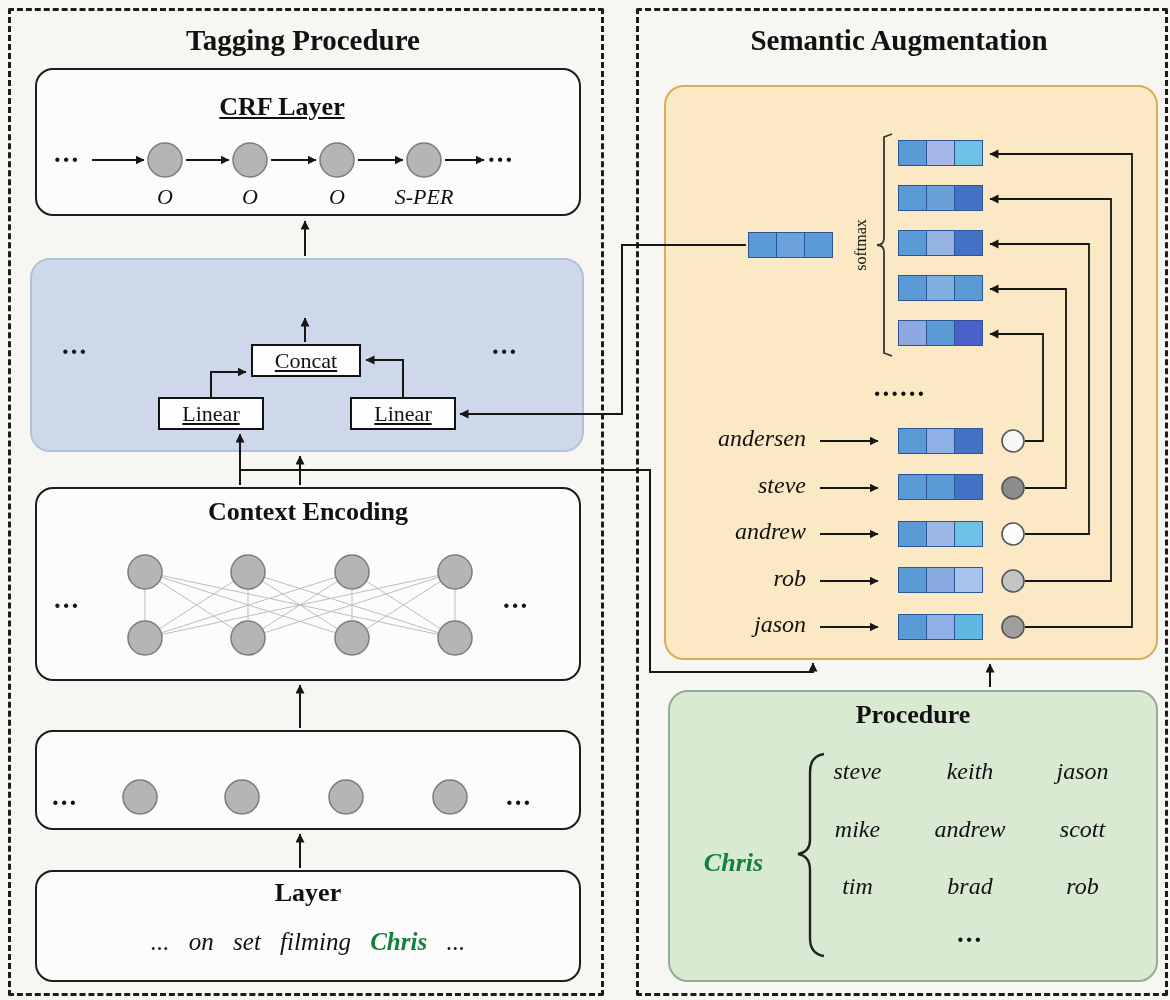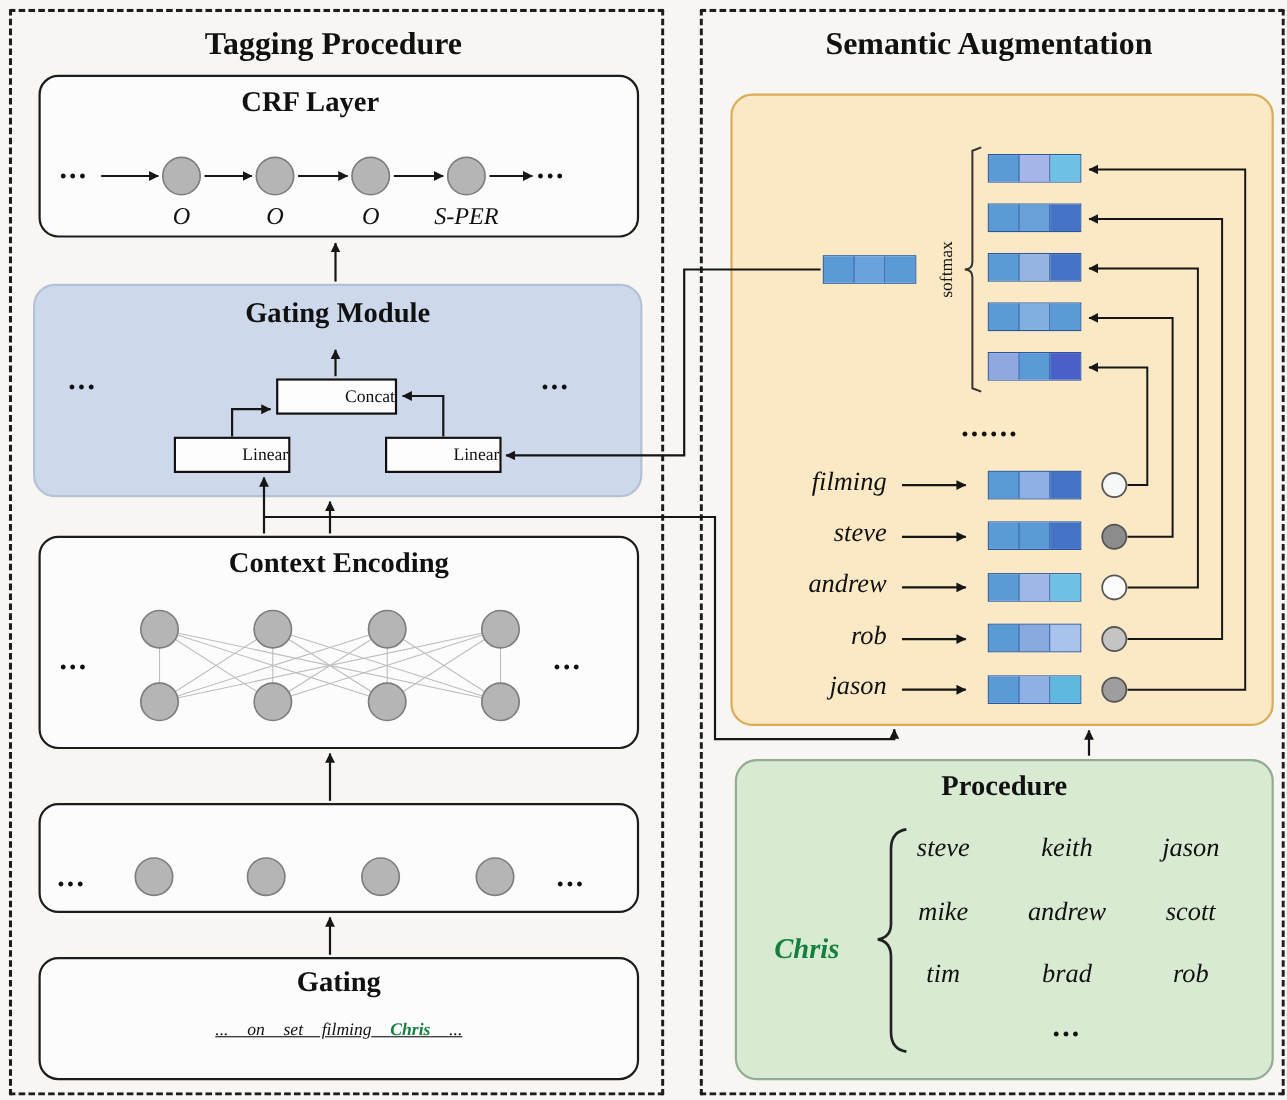--- a/index.html
+++ b/index.html
@@ -8,29 +8,29 @@
   .panel{position:absolute;border:3px dashed #1c1c1c;border-radius:2px;}
   .ptitle{position:absolute;text-align:center;font-weight:700;font-size:29px;}
   .box{position:absolute;background:#fcfcfc;border:2px solid #1c1c1c;border-radius:18px;box-sizing:border-box;}
   .softbox{position:absolute;border-radius:20px;box-sizing:border-box;}
   .gatingbox{border:2px solid #b3c2d8;}
   .augbox{border:2px solid #d9ac55;}
   .extbox{border:2px solid #93ac93;}
   .btitle{position:absolute;text-align:center;font-weight:700;font-size:26px;}
   .dots{position:absolute;font-weight:700;font-size:27px;letter-spacing:2px;}
   .nlabel{position:absolute;text-align:center;font-style:italic;font-size:22px;}
-  .smallbox{position:absolute;background:#fdfdfd;border:2px solid #111;text-align:right;
-            font-size:16px;line-height:30px;box-sizing:border-box;}
+  .smallbox{position:absolute;background:#fdfdfd;border:2px solid #111;text-align:center;
+            font-size:22px;line-height:30px;box-sizing:border-box;text-decoration:underline;}
   .vec{position:absolute;display:flex;border:1.6px solid #2b5597;background:#fff;}
   .vec .cell{width:27px;height:24px;border-right:1.6px solid #2b5597;}
   .vec .cell:last-child{border-right:none;}
   .iname{position:absolute;font-style:italic;font-size:24px;text-align:right;}
   .ename{position:absolute;font-style:italic;font-size:24px;text-align:center;}
   .entity{font-weight:700;font-style:italic;}
-  .sentence{position:absolute;text-align:center;font-style:italic;font-size:16px;word-spacing:13px;text-decoration:underline;}
+  .sentence{position:absolute;text-align:center;font-style:italic;font-size:25px;word-spacing:13px;}
   .vtext{position:absolute;font-size:16px;transform:rotate(-90deg);transform-origin:center;text-align:center;}
   svg.overlay{position:absolute;left:0;top:0;pointer-events:none;}
 </style>
 </head>
 <body>
 
 <div class="canvas">
 
   <div class="panel" style="left:8px;top:8px;width:590px;height:982px;"></div>
   <div class="panel" style="left:636px;top:8px;width:526px;height:982px;"></div>
@@ -145,43 +145,42 @@
       <circle cx="1013" cy="534" r="11" fill="#fcfcfc"></circle>
       <circle cx="1013" cy="581" r="11" fill="#c4c4c4"></circle>
       <circle cx="1013" cy="627" r="11" fill="#9e9e9e"></circle>
     </g>
 
     <path d="M 892 134 L 884 137 L 884 238 Q 884 245 877 245 Q 884 245 884 252 L 884 353 L 892 356" stroke="#333" stroke-width="1.8" fill="none"></path>
 
     <path d="M 824 754 Q 810 756 810 772 L 810 840 Q 810 852 798 854 Q 810 856 810 870 L 810 938 Q 810 954 824 956" stroke="#222" stroke-width="2.4" fill="none"></path>
   </svg>
 
-  <div class="btitle" style="left:35px;top:78px;width:494px;">CRF Layer</div>
+  <div class="btitle" style="left:35px;top:92px;width:494px;text-decoration:underline;">CRF Layer</div>
   <div class="dots" style="left:54px;top:138px;">...</div>
   <div class="dots" style="left:488px;top:138px;">...</div>
   <div class="nlabel" style="left:115px;top:184px;width:100px;">O</div>
   <div class="nlabel" style="left:200px;top:184px;width:100px;">O</div>
   <div class="nlabel" style="left:287px;top:184px;width:100px;">O</div>
   <div class="nlabel" style="left:374px;top:184px;width:100px;">S-PER</div>
 
-  <div class="btitle" style="left:30px;top:270px;width:554px;">Gating Module</div>
   <div class="smallbox" style="left:251px;top:344px;width:110px;height:33px;">Concat</div>
   <div class="smallbox" style="left:158px;top:397px;width:106px;height:33px;">Linear</div>
   <div class="smallbox" style="left:350px;top:397px;width:106px;height:33px;">Linear</div>
   <div class="dots" style="left:62px;top:330px;">...</div>
   <div class="dots" style="left:492px;top:330px;">...</div>
 
   <div class="btitle" style="left:35px;top:497px;width:546px;">Context Encoding</div>
   <div class="dots" style="left:54px;top:584px;">...</div>
   <div class="dots" style="left:503px;top:584px;">...</div>
 
   <div class="dots" style="left:52px;top:781px;">...</div>
   <div class="dots" style="left:506px;top:781px;">...</div>
 
-  <div class="btitle" style="left:35px;top:878px;width:546px;">Gating</div>
+  <div class="btitle" style="left:35px;top:878px;width:546px;">Layer</div>
   <div class="sentence" style="left:35px;top:928px;width:546px;">
     <span>... on set filming</span>
     <span class="entity" style="color: rgb(21, 128, 61);">Chris</span>
     <span>...</span>
   </div>
 
   <div class="vtext" style="left:816px;top:236px;width:90px;">softmax</div>
 
   <div class="vec" style="left:748px;top:232px;">
     <span class="cell" style="background: rgb(91, 155, 213);"></span>
@@ -210,21 +209,21 @@
     <span class="cell" style="background: rgb(91, 155, 213);"></span>
   </div>
   <div class="vec" style="left:898px;top:320px;">
     <span class="cell" style="background: rgb(143, 168, 224);"></span>
     <span class="cell" style="background: rgb(91, 155, 213);"></span>
     <span class="cell" style="background: rgb(74, 95, 200);"></span>
   </div>
 
   <div class="dots" style="left:815px;top:372px;width:170px;text-align:center;">......</div>
 
-  <div class="iname" style="left:660px;top:425px;width:146px;">filming</div>
+  <div class="iname" style="left:660px;top:425px;width:146px;">andersen</div>
   <div class="vec" style="left:898px;top:428px;">
     <span class="cell" style="background: rgb(91, 155, 213);"></span>
     <span class="cell" style="background: rgb(143, 176, 228);"></span>
     <span class="cell" style="background: rgb(68, 114, 196);"></span>
   </div>
 
   <div class="iname" style="left:660px;top:472px;width:146px;">steve</div>
   <div class="vec" style="left:898px;top:474px;">
     <span class="cell" style="background: rgb(91, 155, 213);"></span>
     <span class="cell" style="background: rgb(91, 155, 213);"></span>

